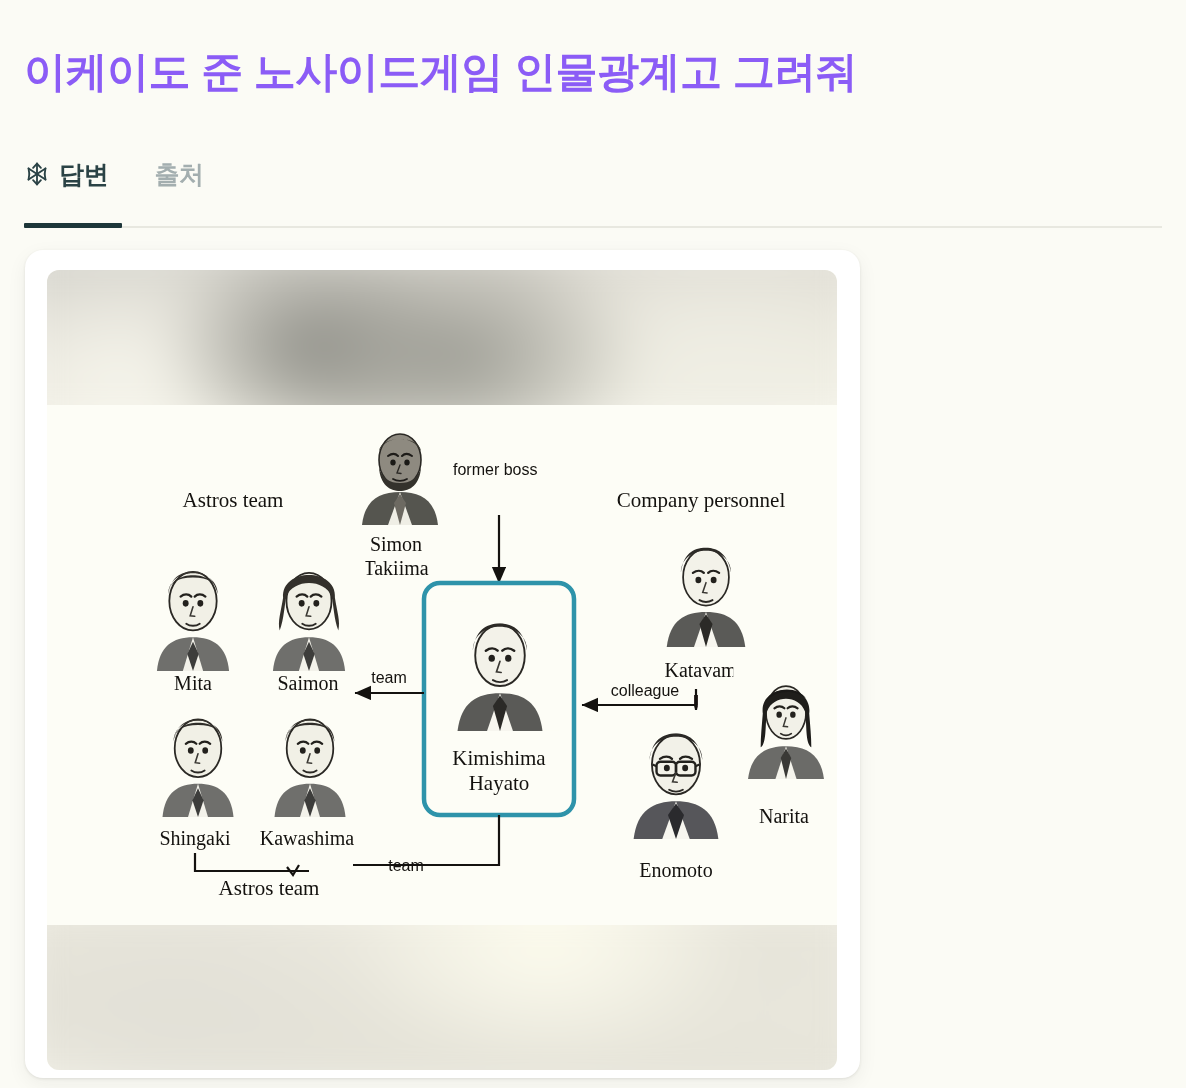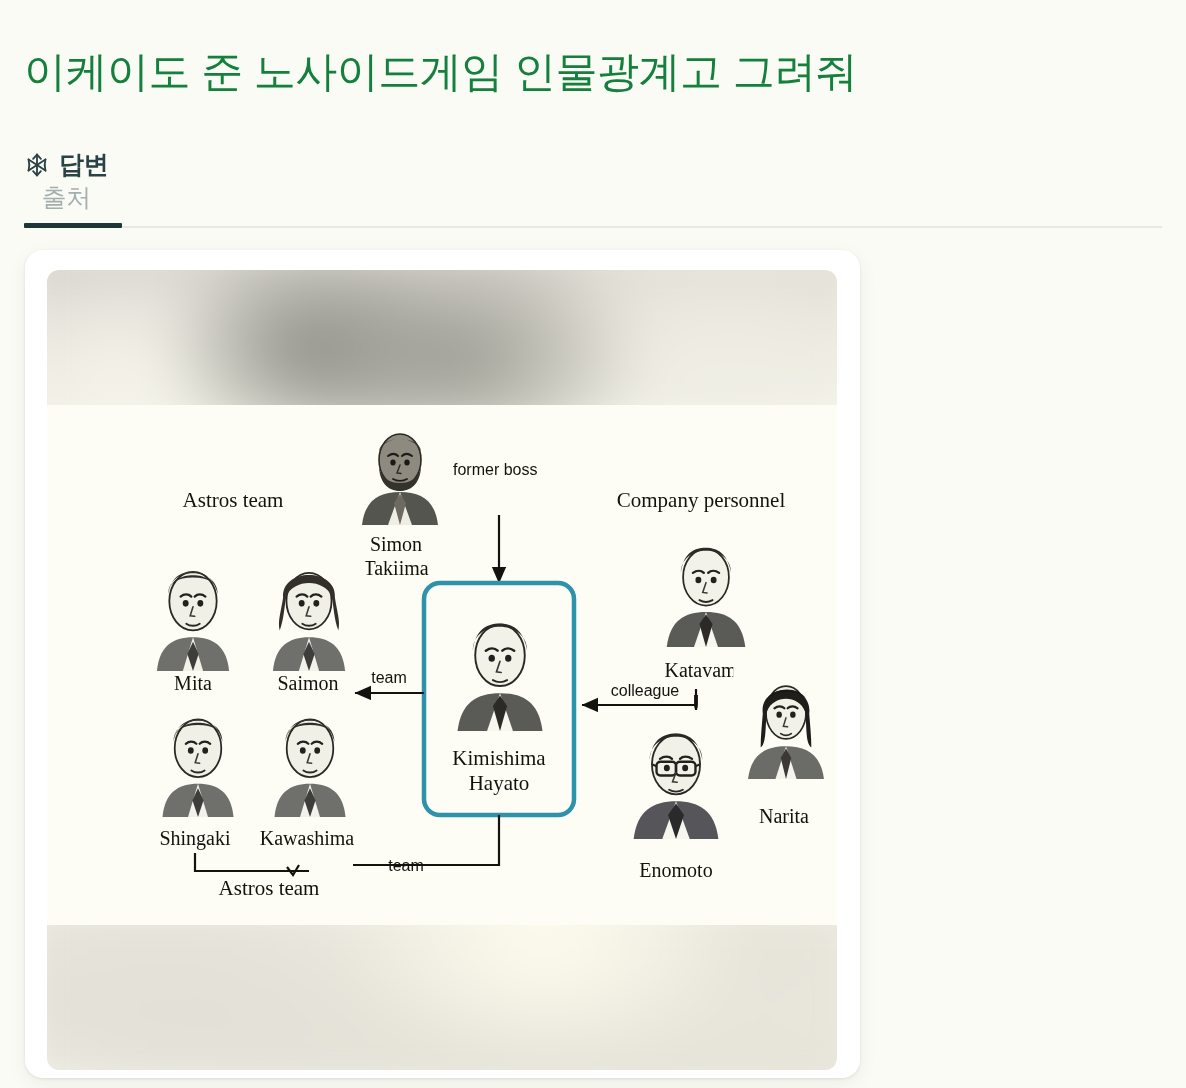--- a/index.html
+++ b/index.html
@@ -12,56 +12,55 @@
     overflow: hidden;
   }
 
   .page { position: relative; width: 1186px; height: 1088px; background: #fbfbf5; }
 
   
   .page-title {
     position: absolute;
     left: 24px; top: 18px;
     font-size: 42px;
-    font-weight: 400;
+    font-weight: 700;
     letter-spacing: -0.5px;
-    color: #15803d;
+    color: #8b5cf6;
     white-space: nowrap;
     line-height: 1.25;
   }
 
   
   .tabbar {
     position: absolute;
     left: 0; top: 148px;
     width: 1186px; height: 82px;
   }
   .tabs {
     position: absolute; left: 24px; top: 0;
     display: flex; align-items: center; gap: 0px;
     height: 52px;
-    flex-direction: column;
   }
   .tab {
     display: flex; align-items: center; gap: 9px;
     padding: 0 22px 0 0;
     margin-right: 24px;
     height: 52px;
     cursor: pointer;
     user-select: none;
   }
   .tab:first-child { padding-left: 0; }
   .tab .tab-label {
     font-size: 25px;
     font-weight: 600;
     color: #2a4245;
     white-space: nowrap;
     letter-spacing: -0.3px;
   }
-  .tab.muted .tab-label { color: #a3aeaf; font-weight: 400; }
+  .tab.muted .tab-label { color: #a3aeaf; font-weight: 700; }
   .tab .tab-ico { display: flex; align-items: center; justify-content: center; width: 26px; height: 26px; }
   .tab .tab-ico svg { display: block; }
 
   .tab-underline-track {
     position: absolute;
     left: 24px; right: 24px; top: 78px;
     height: 2px;
     background: #e8e8e0;
   }
   .tab-underline-active {

